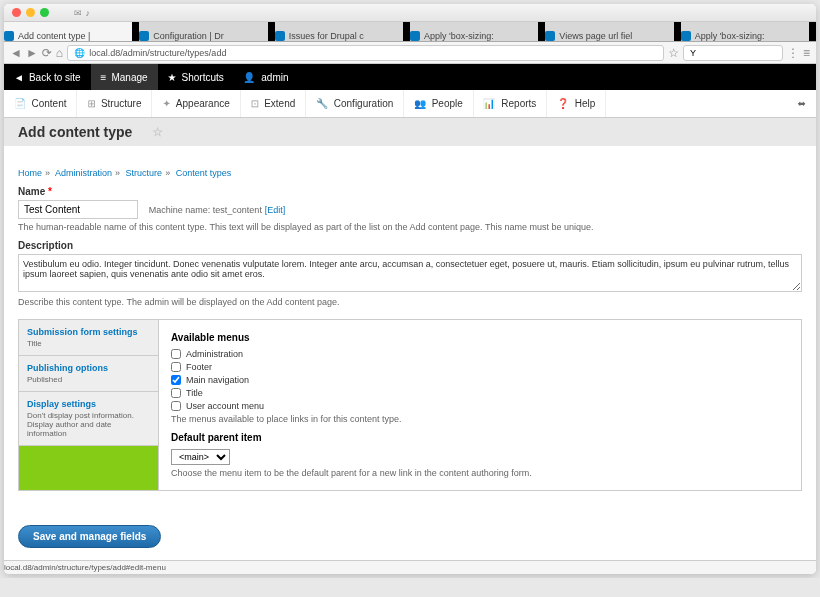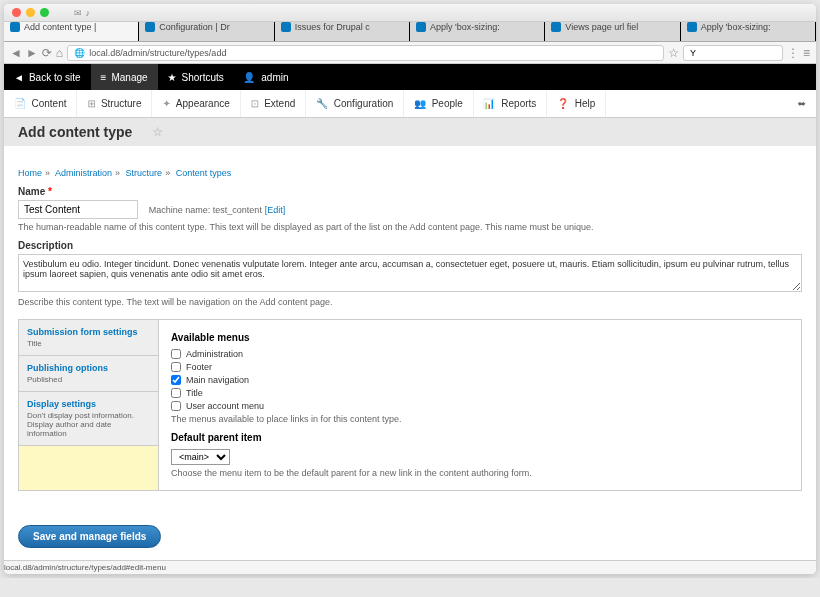--- a/index.html
+++ b/index.html
@@ -4,21 +4,21 @@
 <style>
 *{box-sizing:border-box;margin:0;padding:0;font-family:"Helvetica Neue",Arial,sans-serif}
 body{background:#e8e8e8;font-size:10px}
 .window{background:#fff;margin:4px;border-radius:5px;box-shadow:0 2px 10px rgba(0,0,0,0.2);overflow:hidden}
 .titlebar{background:linear-gradient(#f5f5f5,#e5e5e5);height:18px;display:flex;align-items:center;padding:0 8px;border-bottom:1px solid #ccc}
 .tlight{width:9px;height:9px;border-radius:50%;margin-right:5px}
 .red{background:#ff5f57}.yellow{background:#ffbd2e}.green{background:#28ca42}
 .tab-icons{margin-left:20px;display:flex;gap:4px}
 .tab-icons span{font-size:9px;color:#888}
 .tabbar{background:#d8d8d8;display:flex;height:20px;border-bottom:1px solid #aaa}
-.tab{flex:1;display:flex;align-items:flex-start;padding:0 6px;border-right:1px solid #000000;font-size:9px;color:#444;background:#d8d8d8;overflow:hidden;white-space:nowrap}
+.tab{flex:1;display:flex;align-items:flex-end;padding:0 0;border-right:7px solid #000000;font-size:9px;color:#444;background:#d8d8d8;overflow:hidden;white-space:nowrap}
 .tab.active{background:#f5f5f5}
 .tab-ico{width:10px;height:10px;background:#0678be;border-radius:2px;margin-right:4px;flex-shrink:0}
 .addrbar{background:#f5f5f5;height:22px;display:flex;align-items:center;padding:0 6px;border-bottom:1px solid #ccc;gap:4px}
 .navbtn{color:#888;font-size:12px;cursor:pointer}
 .urlbox{flex:1;background:#fff;border:1px solid #ccc;border-radius:3px;height:16px;display:flex;align-items:center;padding:0 6px;font-size:9px;color:#555}
 .globe{margin-right:4px;font-size:9px}
 .searchbox{width:100px;background:#fff;border:1px solid #ccc;border-radius:3px;height:16px;padding:0 6px;font-size:9px;display:flex;align-items:center}
 .adminbar{background:#000;color:#fff;height:26px;display:flex;align-items:center;font-size:10px}
 .adminbar .item{padding:0 10px;display:flex;align-items:center;gap:5px;height:100%;cursor:pointer}
 .adminbar .item.active{background:#333}
@@ -36,21 +36,21 @@
 .introtext{font-size:10px;color:#333;margin-bottom:12px}
 .field{margin-bottom:8px}
 .label{font-size:10px;font-weight:bold;color:#333;margin-bottom:3px;display:block}
 .req{color:red}
 .nameinput{border:1px solid #ccc;padding:3px 5px;font-size:10px;width:120px}
 .machinename{font-size:9px;color:#666;margin-left:8px}
 .editlink{color:#0678be;font-size:9px}
 .help{font-size:9px;color:#666;margin-top:3px}
 .textarea{width:100%;border:1px solid #ccc;padding:4px;font-size:9px;color:#333;height:38px;resize:vertical;font-family:inherit}
 .tabs-section{display:flex;margin-top:12px;border:1px solid #ccc}
-.vtabs{width:140px;background:#fef9c3;border-right:1px solid #ccc}
+.vtabs{width:140px;background:#84cc16;border-right:1px solid #ccc}
 .vtab{padding:7px 8px;border-bottom:1px solid #ccc;cursor:pointer;background:#eee}
 .vtab.active{background:#fff}
 .vtab-title{font-size:9px;font-weight:bold;color:#0678be}
 .vtab-sub{font-size:8px;color:#666;margin-top:2px}
 .tabcontent{flex:1;padding:12px}
 .section-title{font-size:10px;font-weight:bold;margin-bottom:6px}
 .checkrow{display:flex;align-items:center;gap:5px;font-size:9px;color:#333;margin-bottom:3px}
 .checkrow input{width:10px;height:10px}
 .selectbox{border:1px solid #999;font-size:9px;padding:1px 3px;background:#fff}
 .savebtn{background:linear-gradient(#3e8fce,#1f6aa8);color:#fff;border:1px solid #1a5a8e;border-radius:12px;padding:5px 14px;font-size:10px;font-weight:bold;margin:12px 14px;cursor:pointer}
@@ -187,21 +187,21 @@
       <label class="label"><span>Name</span> <span class="req">*</span></label>
       <input class="nameinput" value="Test Content" style="">
       <span class="machinename"><span>Machine name:</span> <span>test_content</span></span>
       <a class="editlink">[Edit]</a>
       <div class="help">The human-readable name of this content type. This text will be displayed as part of the list on the Add content page. This name must be unique.</div>
     </div>
 
     <div class="field">
       <label class="label">Description</label>
       <textarea class="textarea" style="">Vestibulum eu odio. Integer tincidunt. Donec venenatis vulputate lorem. Integer ante arcu, accumsan a, consectetuer eget, posuere ut, mauris. Etiam sollicitudin, ipsum eu pulvinar rutrum, tellus ipsum laoreet sapien, quis venenatis ante odio sit amet eros.</textarea>
-      <div class="help">Describe this content type. The text will be navigation on the Add content page.</div>
+      <div class="help">Describe this content type. The admin will be displayed on the Add content page.</div>
     </div>
 
     <div class="tabs-section">
       <div class="vtabs">
         <div class="vtab">
             <div class="vtab-title">Submission form settings</div>
             <div class="vtab-sub">Title</div>
           </div>
         <div class="vtab">
             <div class="vtab-title">Publishing options</div>

